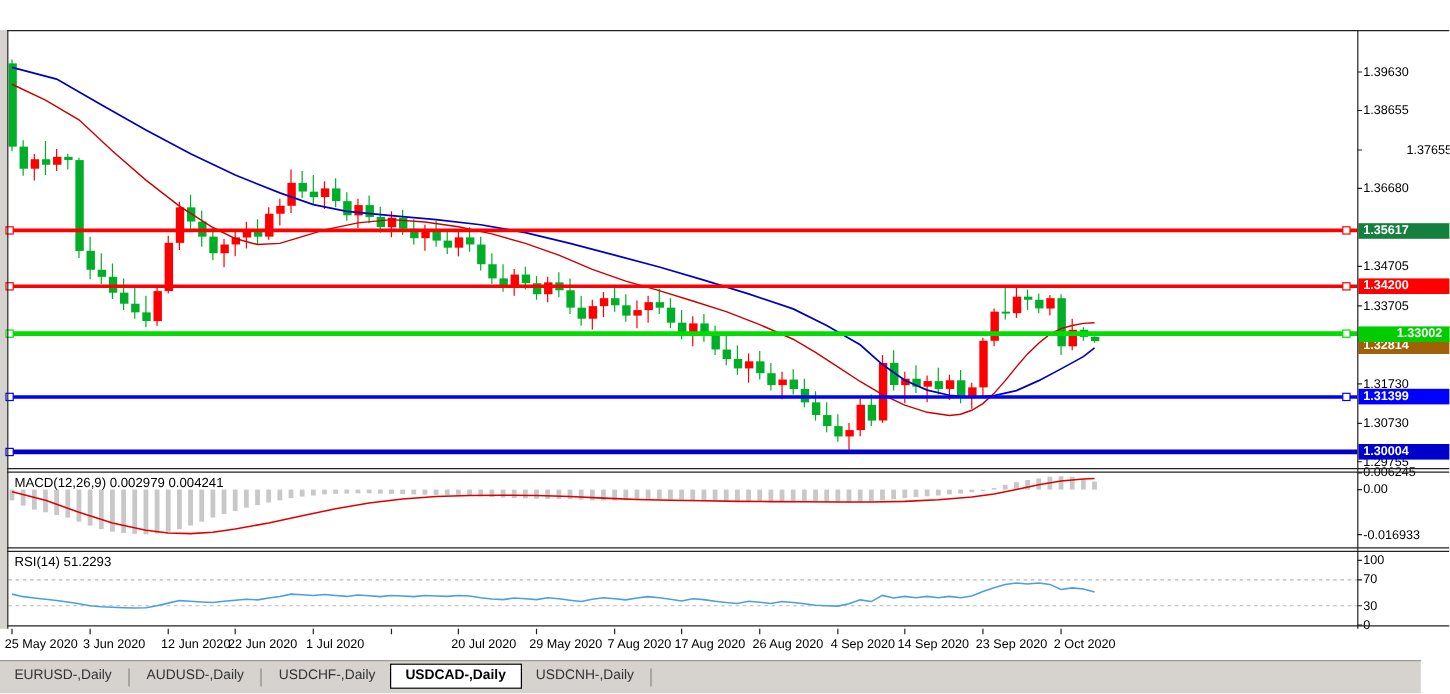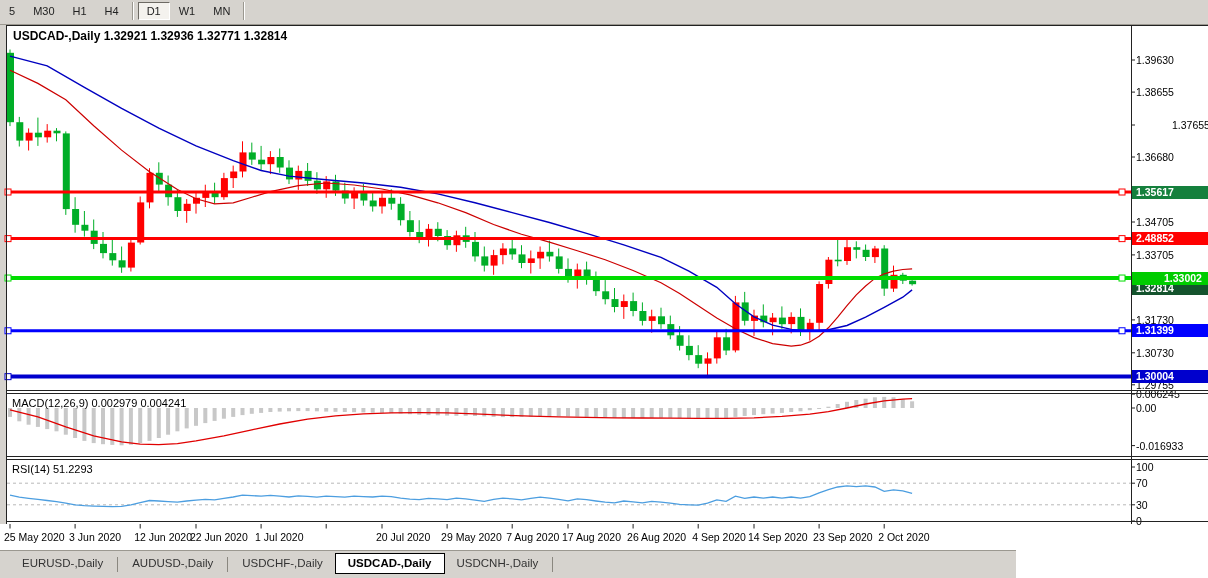--- a/index.html
+++ b/index.html
@@ -21,32 +21,31 @@
   #svg{position:absolute;left:0;top:0;z-index:1;}
   
   .overlay{position:absolute;z-index:2;}
   #title{left:13px;top:29px;font-size:12px;font-weight:bold;color:#000;}
   .plabel{font-size:11px;color:#000;white-space:nowrap;}
   .ylab{position:absolute;left:1136px;height:12px;line-height:12px;font-size:10.5px;color:#000;white-space:nowrap;}
   .badge{position:absolute;left:1132px;width:72px;height:13px;line-height:13px;font-size:10.5px;
          font-weight:bold;color:#fff;padding-left:4px;white-space:nowrap;}
   .dlab{position:absolute;top:531px;font-size:10.5px;color:#000;white-space:nowrap;}
   
-  #tabbar{position:absolute;left:0;top:550px;width:1016px;height:28px;background:#d6d3ce;
-          border-top:1px solid #9b9890;box-sizing:border-box;padding-left:10px;white-space:nowrap;}
+  #tabbar{position:absolute;left:0;top:550px;width:1184px;height:28px;background:#d6d3ce;
+          border-top:1px solid #9b9890;box-sizing:border-box;white-space:nowrap;}
   .tab{display:inline-block;margin-top:3px;padding:3px 12px 4px 12px;font-size:11.5px;color:#333;
        vertical-align:top;cursor:default;}
   .tab.active{background:#fff;border:1px solid #000;font-weight:bold;color:#000;margin-top:2px;}
   .tabsep{display:inline-block;width:1px;height:15px;margin:6px 2px 0 2px;background:#8a877f;vertical-align:top;}
 </style>
 </head>
 <body>
 
 <div id="app">
-  <div id="toolbar"><span class="tfbtn">5</span><span class="tfbtn">M30</span><span class="tfbtn">H1</span><span class="tfbtn">H4</span><span class="tfsep"></span><span class="tfbtn active">D1</span><span class="tfbtn">W1</span><span class="tfbtn">MN</span><span class="tfsep"></span></div>
   <div id="leftedge"></div>
   <svg id="svg" width="1208" height="578">
       <defs>
         <clipPath id="cpMain">
           <rect x="7" y="26" width="1124" height="364"></rect>
         </clipPath>
         <clipPath id="cpMacd">
           <rect x="7" y="394" width="1124" height="62"></rect>
         </clipPath>
         <clipPath id="cpRsi">
@@ -404,36 +403,35 @@
       <line x1="382" y1="524" x2="382" y2="528.5" stroke="#222222"></line>
       <line x1="447.1" y1="524" x2="447.1" y2="528.5" stroke="#222222"></line>
       <line x1="512.2" y1="524" x2="512.2" y2="528.5" stroke="#222222"></line>
       <line x1="568" y1="524" x2="568" y2="528.5" stroke="#222222"></line>
       <line x1="633.1" y1="524" x2="633.1" y2="528.5" stroke="#222222"></line>
       <line x1="698.2" y1="524" x2="698.2" y2="528.5" stroke="#222222"></line>
       <line x1="754" y1="524" x2="754" y2="528.5" stroke="#222222"></line>
       <line x1="819.1" y1="524" x2="819.1" y2="528.5" stroke="#222222"></line>
       <line x1="884.2" y1="524" x2="884.2" y2="528.5" stroke="#222222"></line>
     </svg>
-  <div class="overlay plabel" id="title">USDCAD-,Daily  1.32921 1.32936 1.32771 1.32814</div>
   <div class="overlay plabel" id="macdlabel" style="left:12px;top:397px;">MACD(12,26,9) 0.002979 0.004241</div>
   <div class="overlay plabel" id="rsilabel" style="left:12px;top:463px;">RSI(14) 51.2293</div>
   <div id="yaxis">
       <div class="ylab" style="top: 54.003px;">1.39630</div>
       <div class="ylab" style="top: 86.0754px;">1.38655</div>
       <div class="ylab" style="top: 118.97px; margin-left: 36px;">1.37655</div>
       <div class="ylab" style="top: 151.042px;">1.36680</div>
       <div class="ylab" style="top: 216.009px;">1.34705</div>
       <div class="ylab" style="top: 248.904px;">1.33705</div>
       <div class="ylab" style="top: 313.871px;">1.31730</div>
       <div class="ylab" style="top: 346.766px;">1.30730</div>
       <div class="ylab" style="top: 378.838px;">1.29755</div>
       <div class="badge" style="top: 185.509px; background: #15803d;">1.35617</div>
-      <div class="badge" style="top: 232.121px; background: rgb(255, 0, 0);">2.48852</div>
-      <div class="badge" style="top: 281.713px; background: #14532d;">1.32814</div>
+      <div class="badge" style="top: 232.121px; background: rgb(255, 0, 0);">1.34200</div>
+      <div class="badge" style="top: 281.713px; background: #a16207;">1.32814</div>
       <div class="badge" style="top: 271.529px; background: rgb(0, 204, 0); padding-left: 32px;">1.33002</div>
       <div class="badge" style="top: 324.259px; background: rgb(0, 0, 255);">1.31399</div>
       <div class="badge" style="top: 370.147px; background: rgb(0, 0, 205);">1.30004</div>
       <div class="ylab" style="top: 388.122px;">0.006245</div>
       <div class="ylab" style="top: 402px;">0.00</div>
       <div class="ylab" style="top: 439.629px;">-0.016933</div>
       <div class="ylab" style="top: 461px;">100</div>
       <div class="ylab" style="top: 477.2px;">70</div>
       <div class="ylab" style="top: 498.8px;">30</div>
       <div class="ylab" style="top: 515px;">0</div>

